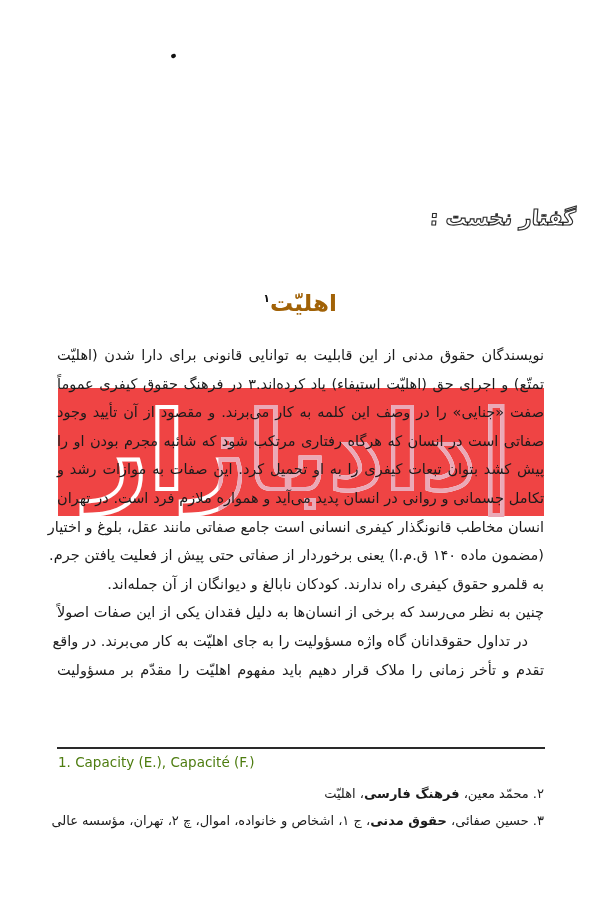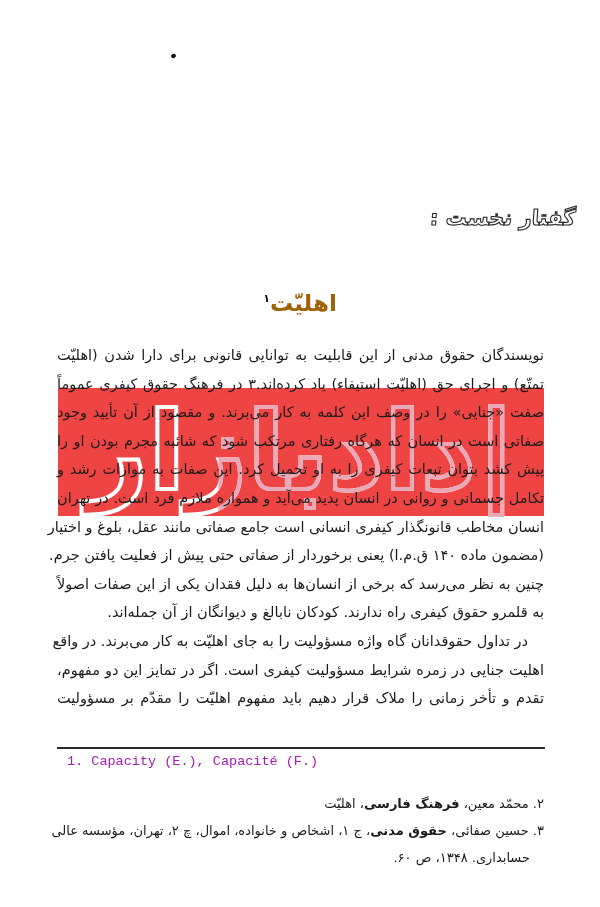--- a/index.html
+++ b/index.html
@@ -34,24 +34,24 @@
     position:absolute;left:57px;top:341px;width:487px;z-index:2;
     direction:rtl;font-size:14.5px;color:#1b1b1b;
   }
   .line{
     height:28.6px;line-height:28.6px;white-space:nowrap;
     text-align:justify;text-align-last:justify;
   }
   .line.start{padding-right:16px;}
   .line.end{text-align:right;text-align-last:right;}
   .fn-rule{position:absolute;left:57px;top:747px;width:488px;height:2px;background:#2a2a2a;z-index:2;}
-  .fn-en{position:absolute;left:67px;top:754px;direction:ltr;font-size:13.5px;color:#a21caf;z-index:2;font-family:Liberation Mono, monospace;}
+  .fn-en{position:absolute;left:58px;top:754px;direction:ltr;font-size:13.5px;color:#4d7c0f;z-index:2;}
   .fn-fa{
     position:absolute;left:57px;top:780px;width:487px;z-index:2;
-    direction:rtl;font-size:13px;color:#1b1b1b;margin-top:10px;
+    direction:rtl;font-size:13px;color:#1b1b1b;
   }
   .fn-line{height:27px;line-height:27px;text-align:right;white-space:nowrap;}
   .fn-line.just{text-align:justify;text-align-last:justify;}
   .fn-line.cont{padding-right:14px;}
   .fn-fa b{font-weight:bold;}
 </style>
 </head>
 <body>
 
 <div class="page">
@@ -71,34 +71,32 @@
 
   <div class="body-text">
     <div class="line">نویسندگان حقوق مدنی از این قابلیت به توانایی قانونی برای دارا شدن (اهلیّت</div>
     <div class="line">تمتّع) و اجرای حق (اهلیّت استیفاء) یاد کرده‌اند.۳ در فرهنگ حقوق کیفری عموماً</div>
     <div class="line">صفت «جنایی» را در وصف این کلمه به کار می‌برند. و مقصود از آن تأیید وجود</div>
     <div class="line">صفاتی است در انسان که هرگاه رفتاری مرتکب شود که شائبه مجرم بودن او را</div>
     <div class="line">پیش کشد بتوان تبعات کیفری را به او تحمیل کرد. این صفات به موازات رشد و</div>
     <div class="line">تکامل جسمانی و روانی در انسان پدید می‌آید و همواره ملازم فرد است. در تهران</div>
     <div class="line">انسان مخاطب قانونگذار کیفری انسانی است جامع صفاتی مانند عقل، بلوغ و اختیار</div>
     <div class="line">(مضمون ماده ۱۴۰ ق.م.ا) یعنی برخوردار از صفاتی حتی پیش از فعلیت یافتن جرم.</div>
+    <div class="line end">به قلمرو حقوق کیفری راه ندارند. کودکان نابالغ و دیوانگان از آن جمله‌اند.</div>
     <div class="line">چنین به نظر می‌رسد که برخی از انسان‌ها به دلیل فقدان یکی از این صفات اصولاً</div>
-    <div class="line end">به قلمرو حقوق کیفری راه ندارند. کودکان نابالغ و دیوانگان از آن جمله‌اند.</div>
     <div class="line start">در تداول حقوقدانان گاه واژه مسؤولیت را به جای اهلیّت به کار می‌برند. در واقع</div>
-    <div class="line">اهلیت جنایی در زمره شرایط مسؤولیت کیفری است. اگر در تمایز این دو مفهوم،</div>
     <div class="line">تقدم و تأخر زمانی را ملاک قرار دهیم باید مفهوم اهلیّت را مقدّم بر مسؤولیت</div>
   </div>
 
   <div class="fn-rule"></div>
 
   <div class="fn-en">1. Capacity (E.), Capacité (F.)</div>
 
   <div class="fn-fa">
     <div class="fn-line">
       <span>۲. محمّد معین، </span><b>فرهنگ فارسی</b><span>، اهلیّت</span>
     </div>
     <div class="fn-line just">
       <span>۳. حسین صفائی، </span><b>حقوق مدنی</b><span>، ج ۱، اشخاص و خانواده، اموال، چ ۲، تهران، مؤسسه عالی</span>
     </div>
-    <div class="fn-line cont">حسابداری. ۱۳۴۸، ص ۶۰.</div>
   </div>
 
 </div>
 
 </body></html>

